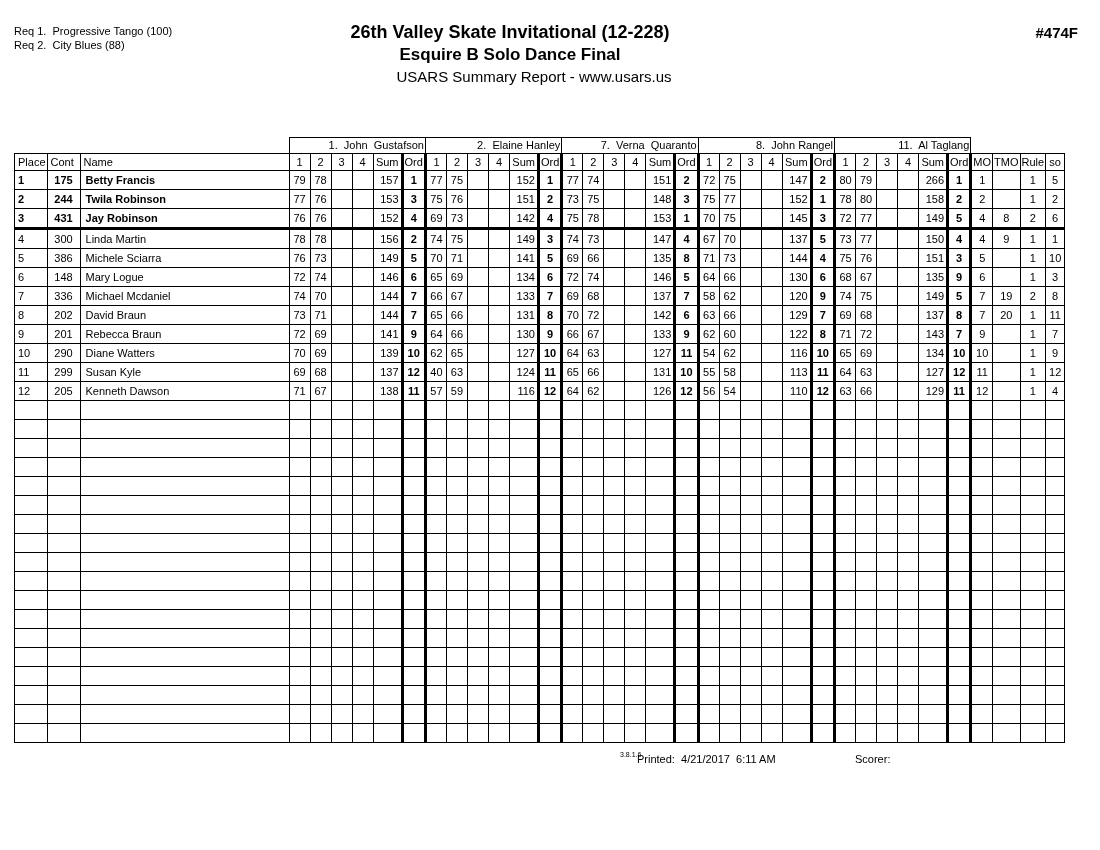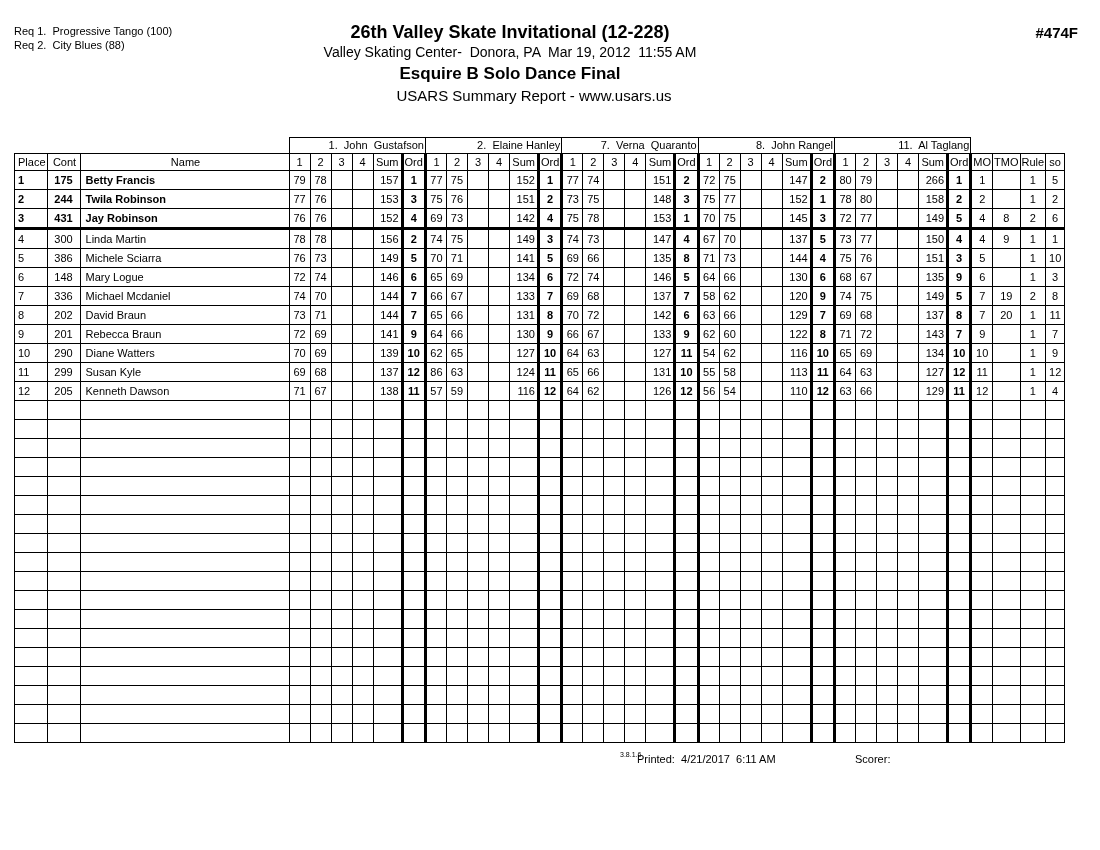--- a/index.html
+++ b/index.html
@@ -19,39 +19,38 @@
   td.nb{border:none;}
   td.jname{text-align:right;padding-left:3px;}
   .sc{text-align:center;}
   .sum{text-align:right;padding-right:2px;}
   .ord{border-left:3px solid #000;border-right:3px solid #000;text-align:center;}
   td.ord{font-weight:bold;}
   .place{text-align:left;padding-left:3px;}
   .cont{text-align:center;}
   .name{text-align:left;padding-left:5px;}
   .rh{text-align:center;}
-  th.lh{text-align:center;padding-left:3px;}
+  th.lh{text-align:left;padding-left:3px;}
   tr.top3 .place,tr.top3 .cont,tr.top3 .name{font-weight:bold;}
   tr.cut td{border-bottom:3px solid #000;}
   .footer{position:absolute;left:0;top:751px;width:980px;height:16px;font-size:11px;}
   .ver{position:absolute;left:620px;top:0;font-size:7px;}
   .printed{position:absolute;left:637px;top:2px;}
   .scorer{position:absolute;left:855px;top:2px;}
 </style>
 </head>
 <body>
 
 <div class="req">
   <div class="pre">Req 1.  Progressive Tango (100)</div>
   <div class="pre">Req 2.  City Blues (88)</div>
 </div>
 
 <div class="titles">
   <div class="t1">26th Valley Skate Invitational (12-228)</div>
-  <div class="t2 pre">Valley Skating Center-  Donora, PA  Mar 19, 2012  11:55 AM</div>
   <div class="t3">Esquire B Solo Dance Final</div>
   <div class="t4">USARS Summary Report - www.usars.us</div>
 </div>
 
 <div class="code">#474F</div>
 
 <table>
   <colgroup id="cols">
       <col style="width:28px">
       <col style="width:33px">
@@ -535,21 +534,21 @@
       <tr class="">
         <td class="place">11</td>
         <td class="cont">299</td>
         <td class="name">Susan Kyle</td>
         <td class="sc">69</td>
         <td class="sc">68</td>
         <td class="sc"></td>
         <td class="sc"></td>
         <td class="sum">137</td>
         <td class="ord">12</td>
-        <td class="sc">86</td>
+        <td class="sc">40</td>
         <td class="sc">63</td>
         <td class="sc"></td>
         <td class="sc"></td>
         <td class="sum">124</td>
         <td class="ord">11</td>
         <td class="sc">65</td>
         <td class="sc">66</td>
         <td class="sc"></td>
         <td class="sc"></td>
         <td class="sum">131</td>

